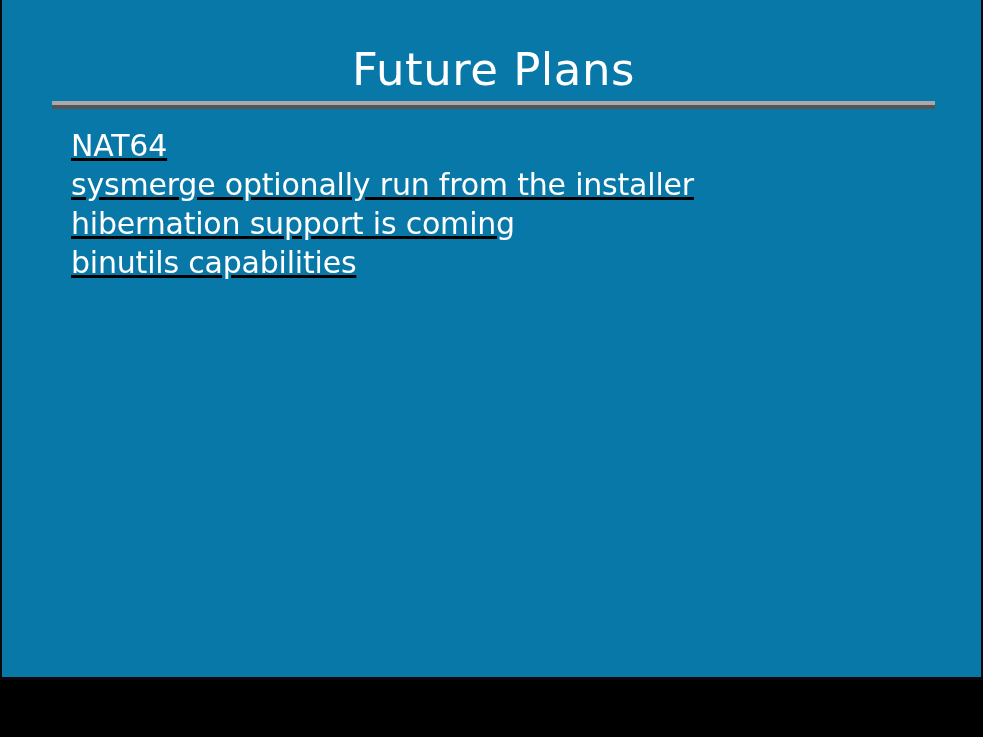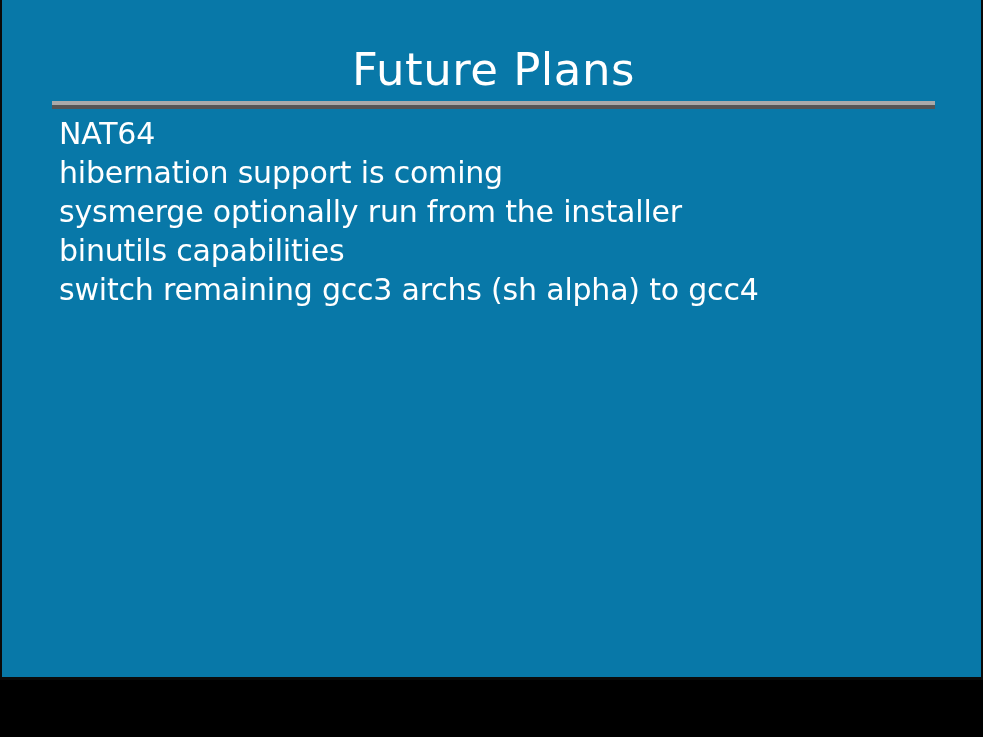--- a/index.html
+++ b/index.html
@@ -54,23 +54,24 @@
   .title-rule .rule-bottom {
     height: 4px;
     background: #555555;
   }
 
   .body-list {
     position: absolute;
     left: 57px;
     top: 114px;
     width: 900px;
-    margin: 0;
+    margin: 12px;
     padding: 0;
     list-style: none;
+    text-decoration: underline;
   }
   .body-list li {
     color: #ffffff;
     font-family: "DejaVu Sans", sans-serif;
     font-size: 30px;
     font-weight: 400;
     line-height: 39px;
     letter-spacing: -0.2px;
     white-space: nowrap;
   }
@@ -82,19 +83,18 @@
 
   <div class="slide-title">Future Plans</div>
 
   <div class="title-rule">
     <div class="rule-top"></div>
     <div class="rule-bottom"></div>
   </div>
 
   <ul class="body-list">
     <li>NAT64</li>
+    <li>sysmerge optionally run from the installer</li>
     <li>hibernation support is coming</li>
-    <li>sysmerge optionally run from the installer</li>
     <li>binutils capabilities</li>
-    <li>switch remaining gcc3 archs (sh alpha) to gcc4</li>
   </ul>
 
 </div>
 
 </body></html>

